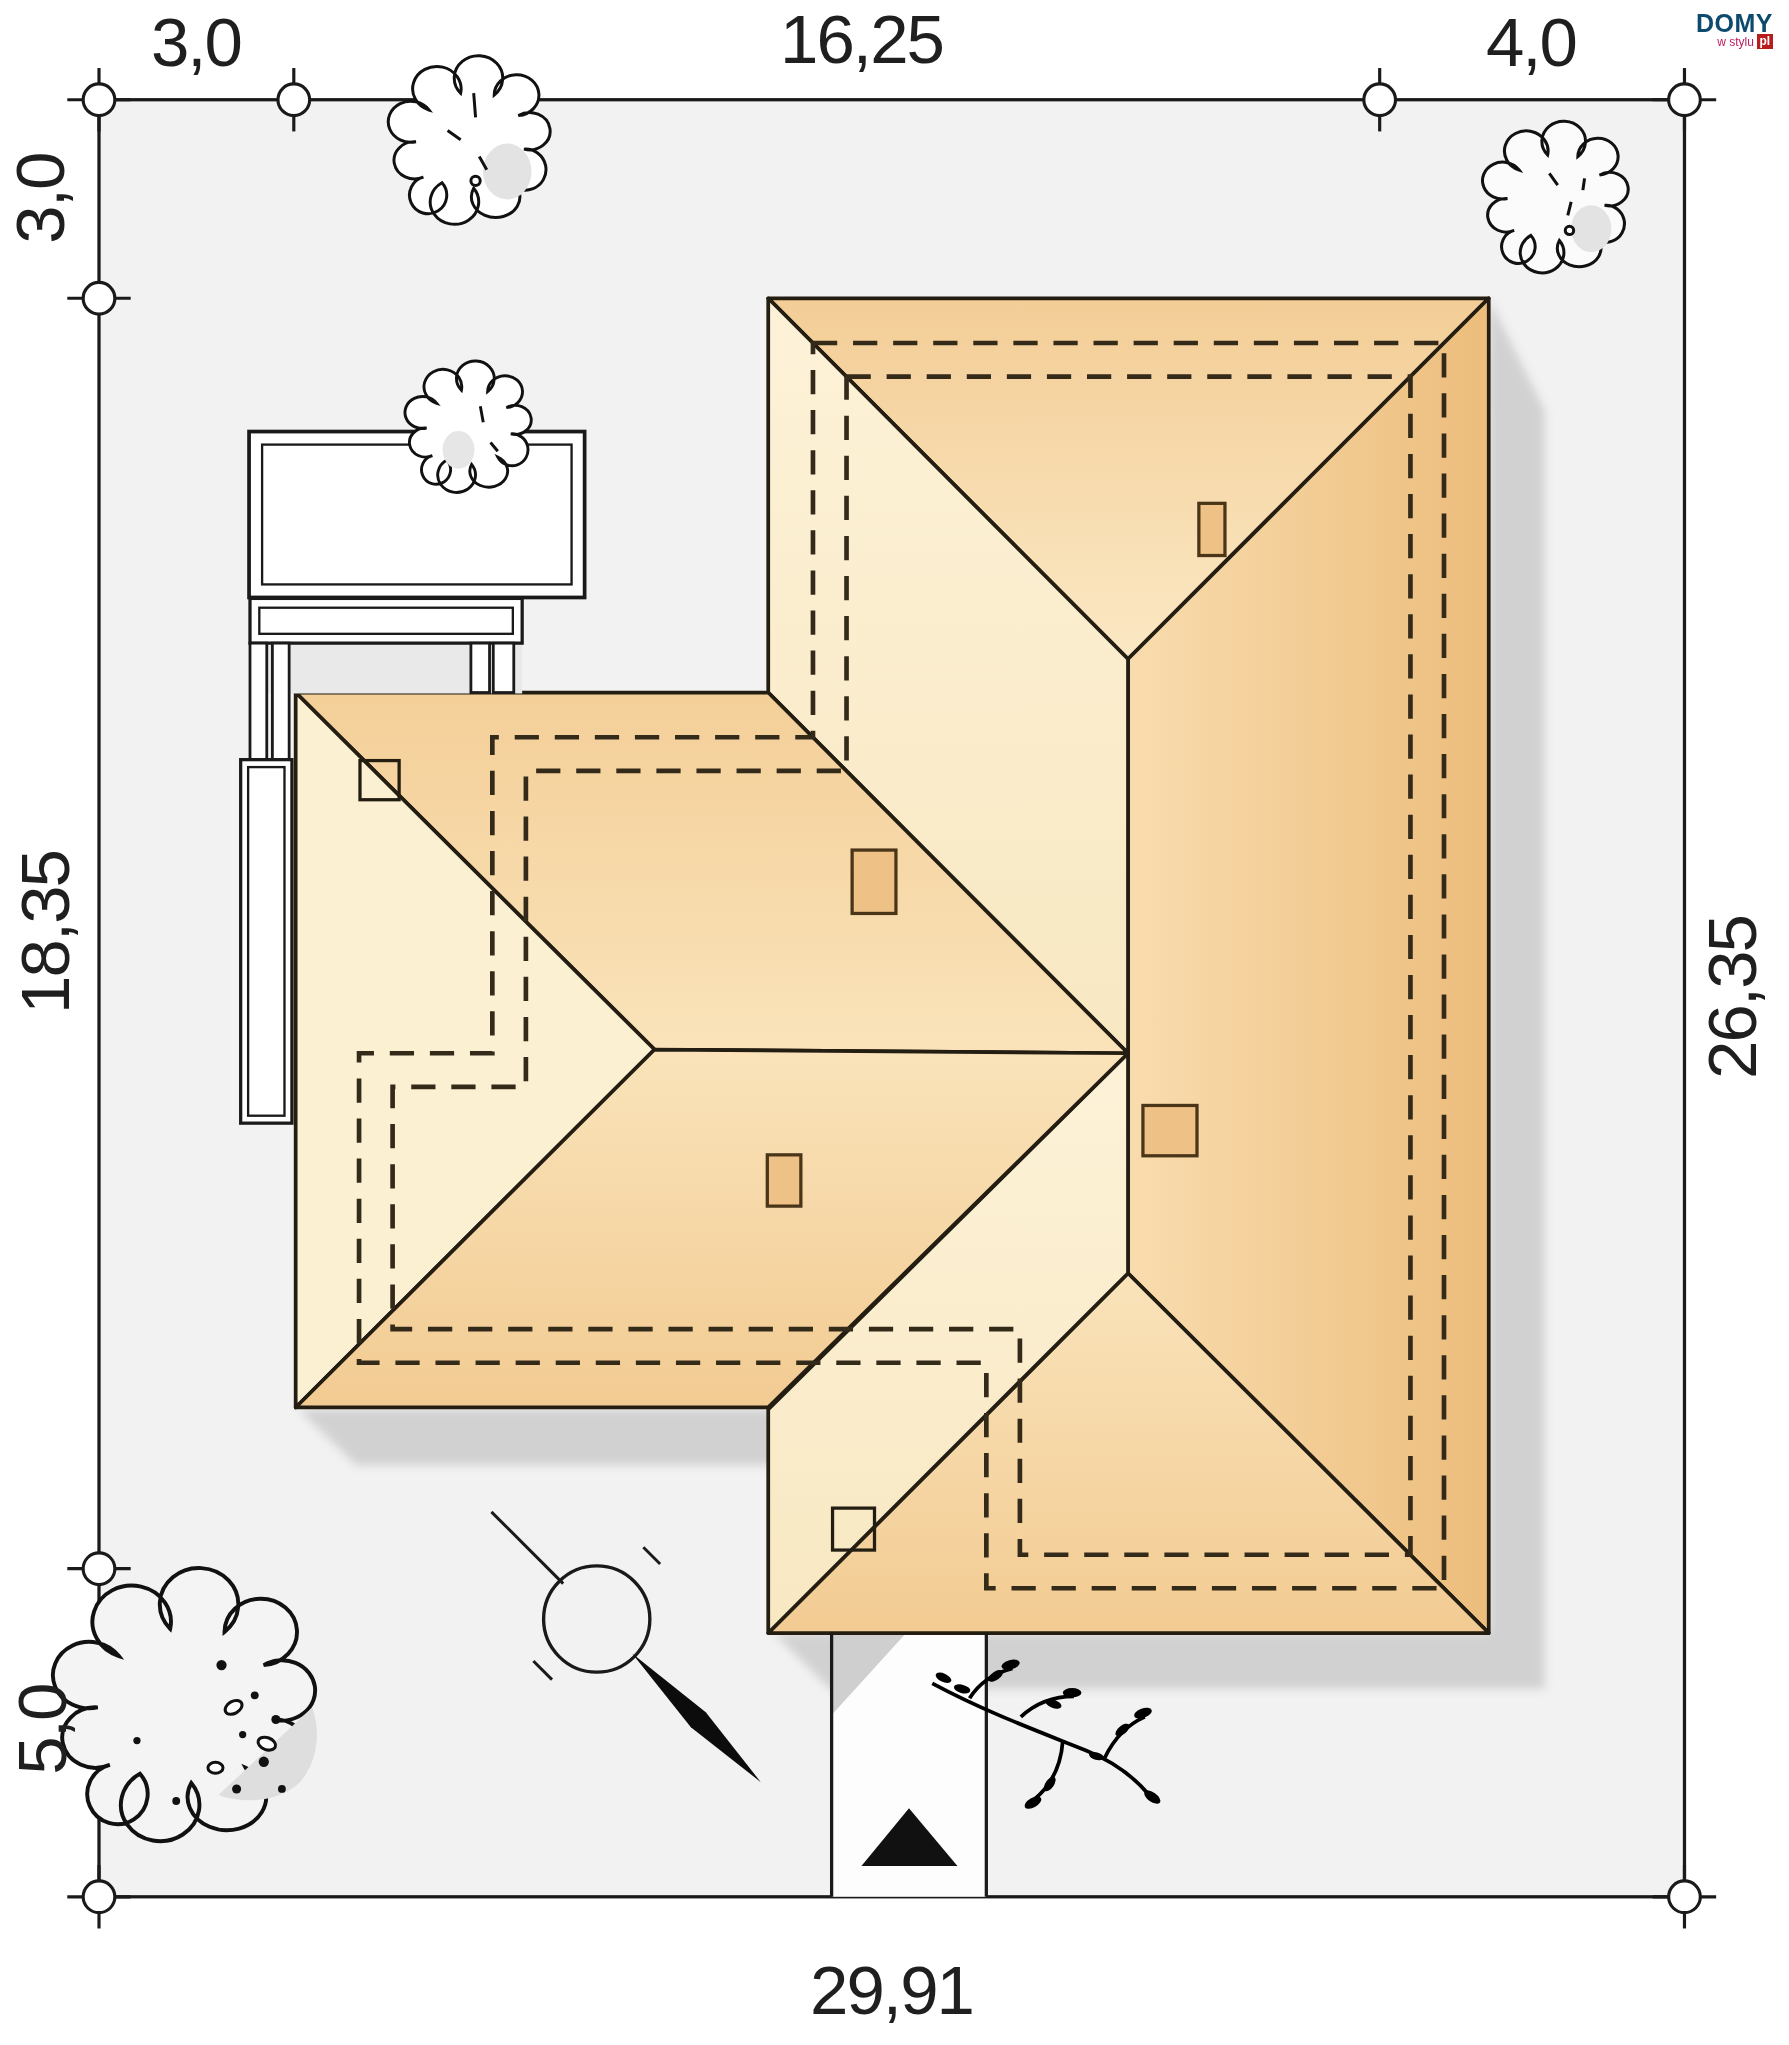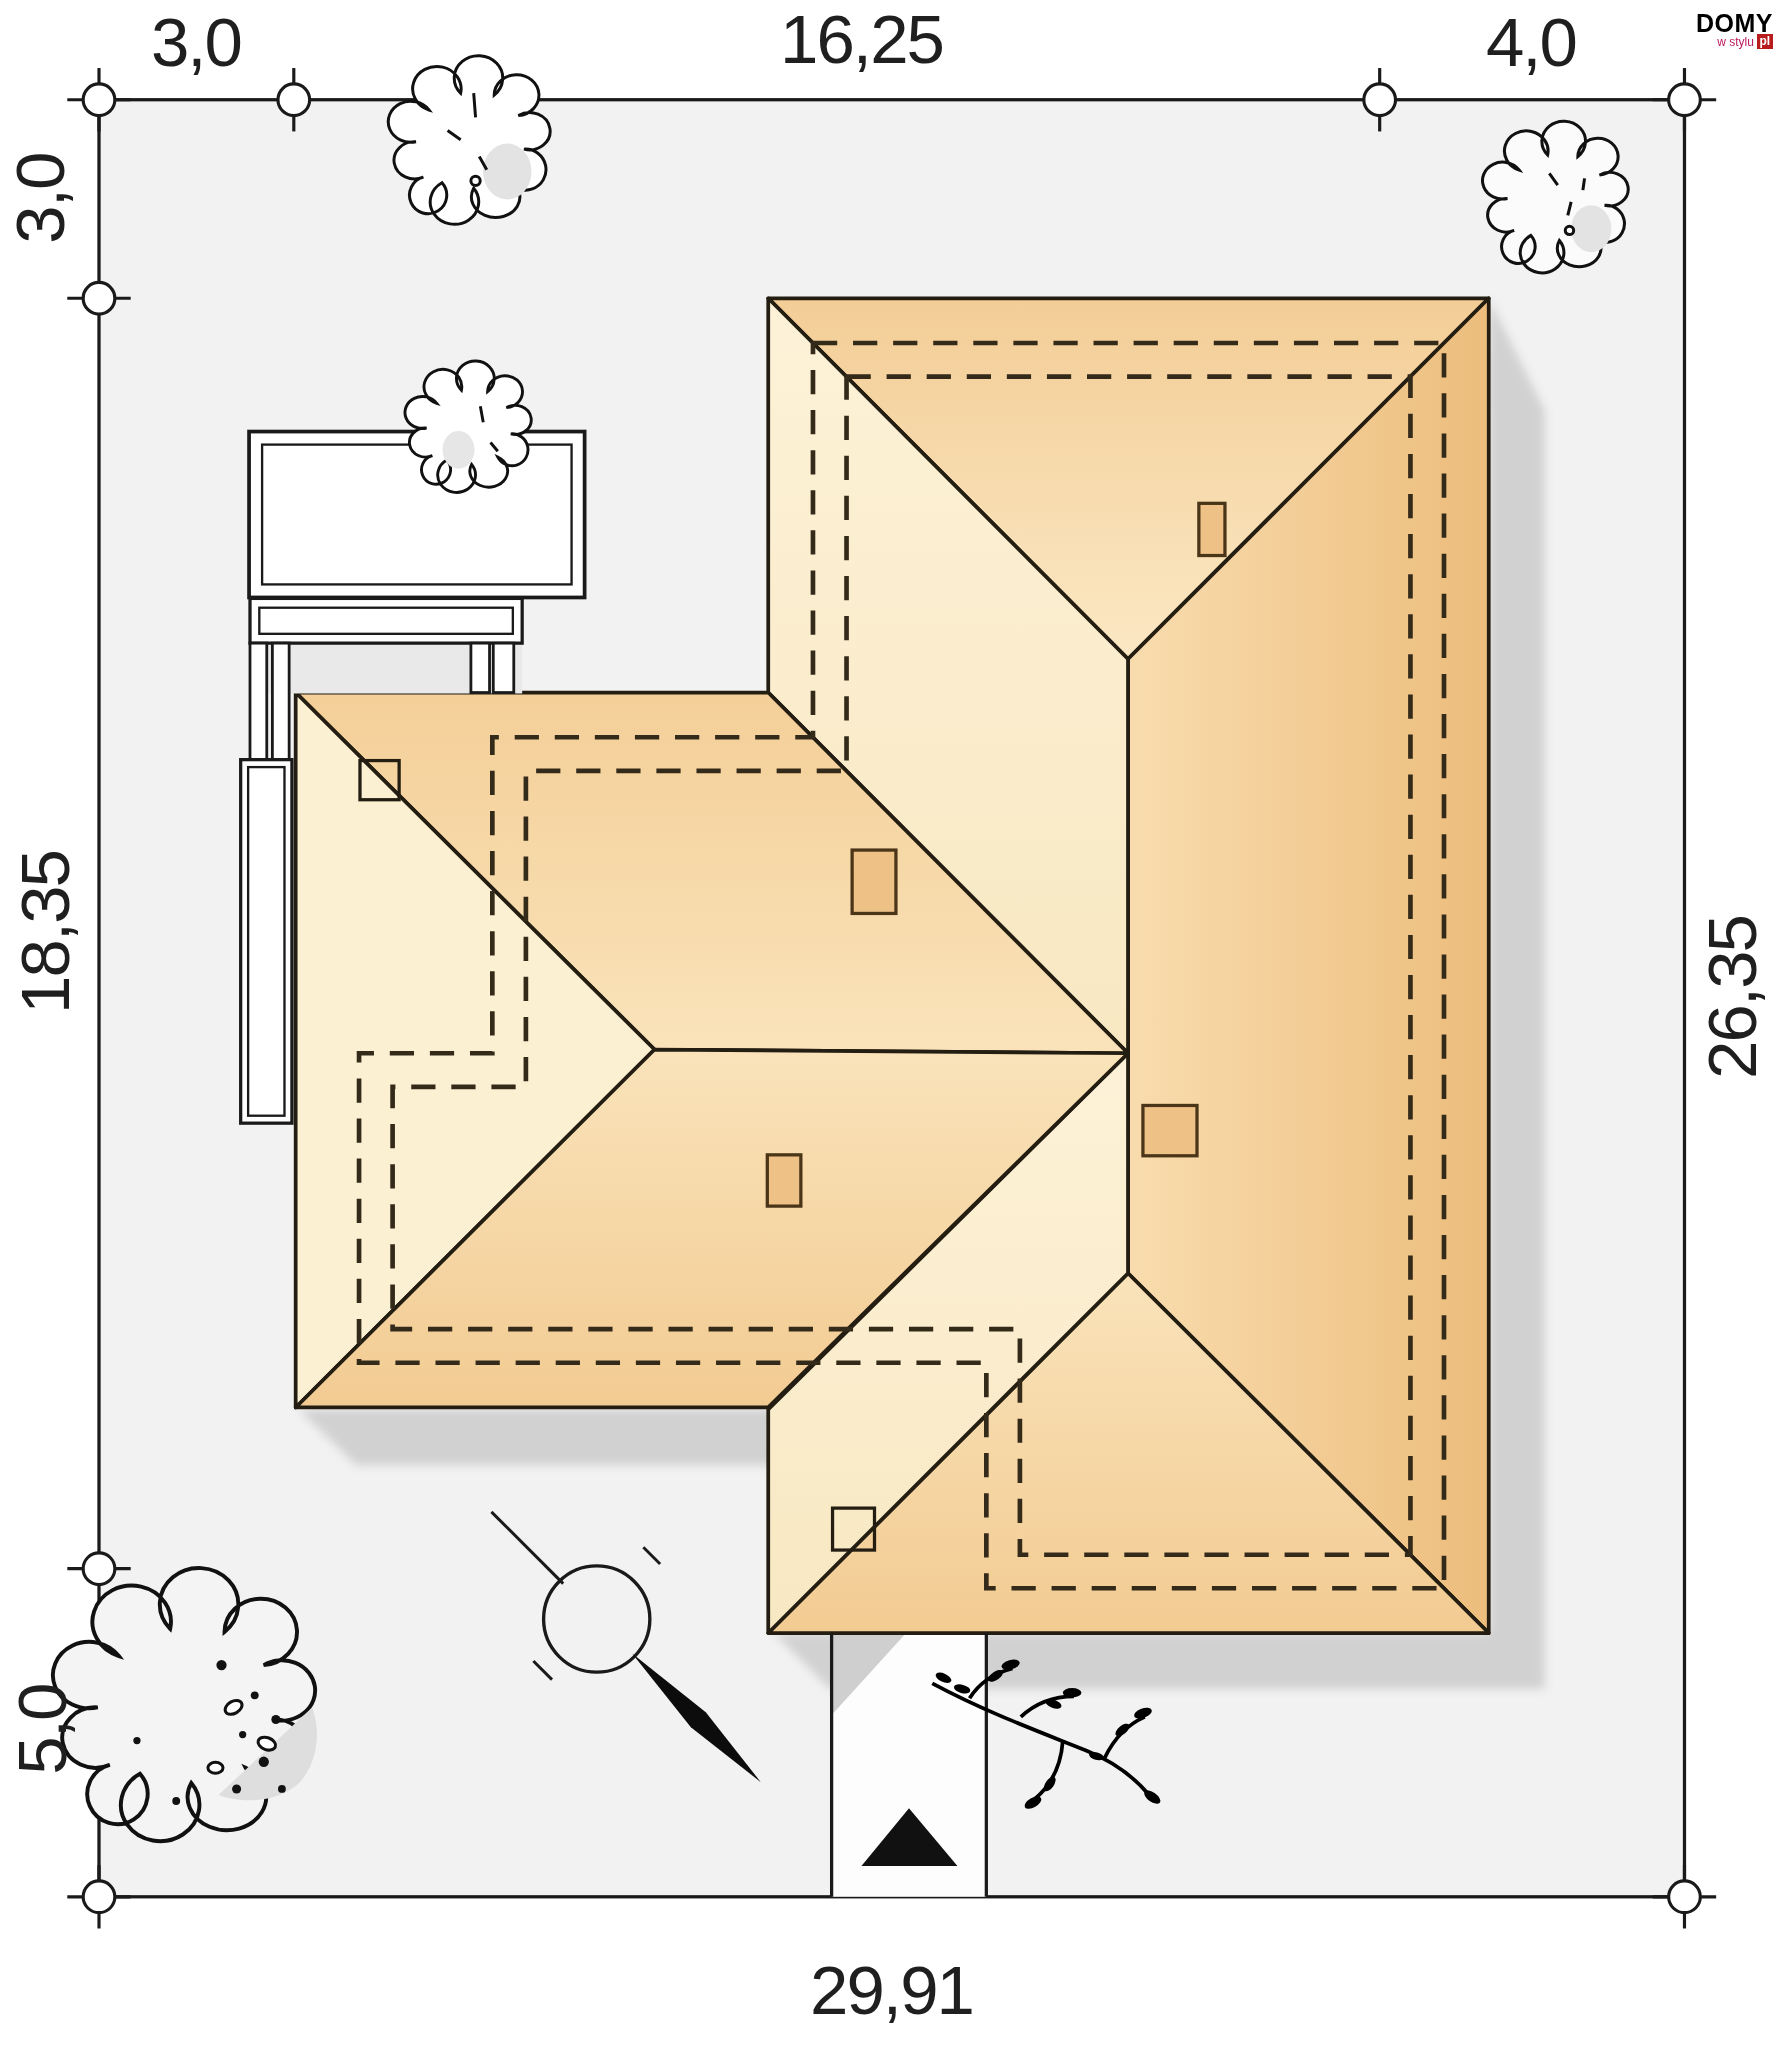--- a/index.html
+++ b/index.html
@@ -3,21 +3,21 @@
 <meta charset="utf-8">
 <style>
   html,body{margin:0;padding:0;background:#fff;}
   .canvas{position:relative;width:1774px;height:2045px;background:#ffffff;overflow:hidden;
           font-family:"Liberation Sans", sans-serif;}
   .plan-svg{position:absolute;left:0;top:0;}
   .dim-label{position:absolute;font-size:69px;font-weight:400;color:#1f1f1f;
              letter-spacing:-1.9px;text-align:center;line-height:1;}
   .rot{transform:rotate(-90deg);}
   .logo{position:absolute;left:1669px;top:11.2px;width:104px;text-align:right;}
-  .logo-brand{font-weight:bold;font-size:25px;color:#000000;letter-spacing:0.5px;line-height:1;}
+  .logo-brand{font-weight:bold;font-size:25px;color:#0c4a6e;letter-spacing:0.5px;line-height:1;}
   .logo-sub{display:flex;justify-content:flex-end;align-items:center;gap:2.8px;margin-top:-1.9px;}
   .logo-tagline{font-size:12px;color:#be185d;}
   .logo-pl{background:#b91c1c;color:#fff;font-size:12px;font-weight:bold;padding:0 2.8px;line-height:15px;}
 </style>
 </head>
 <body>
 
 <div class="canvas">
 
 <svg class="plan-svg" width="1790" height="2045" viewBox="0 0 1920 2194">

